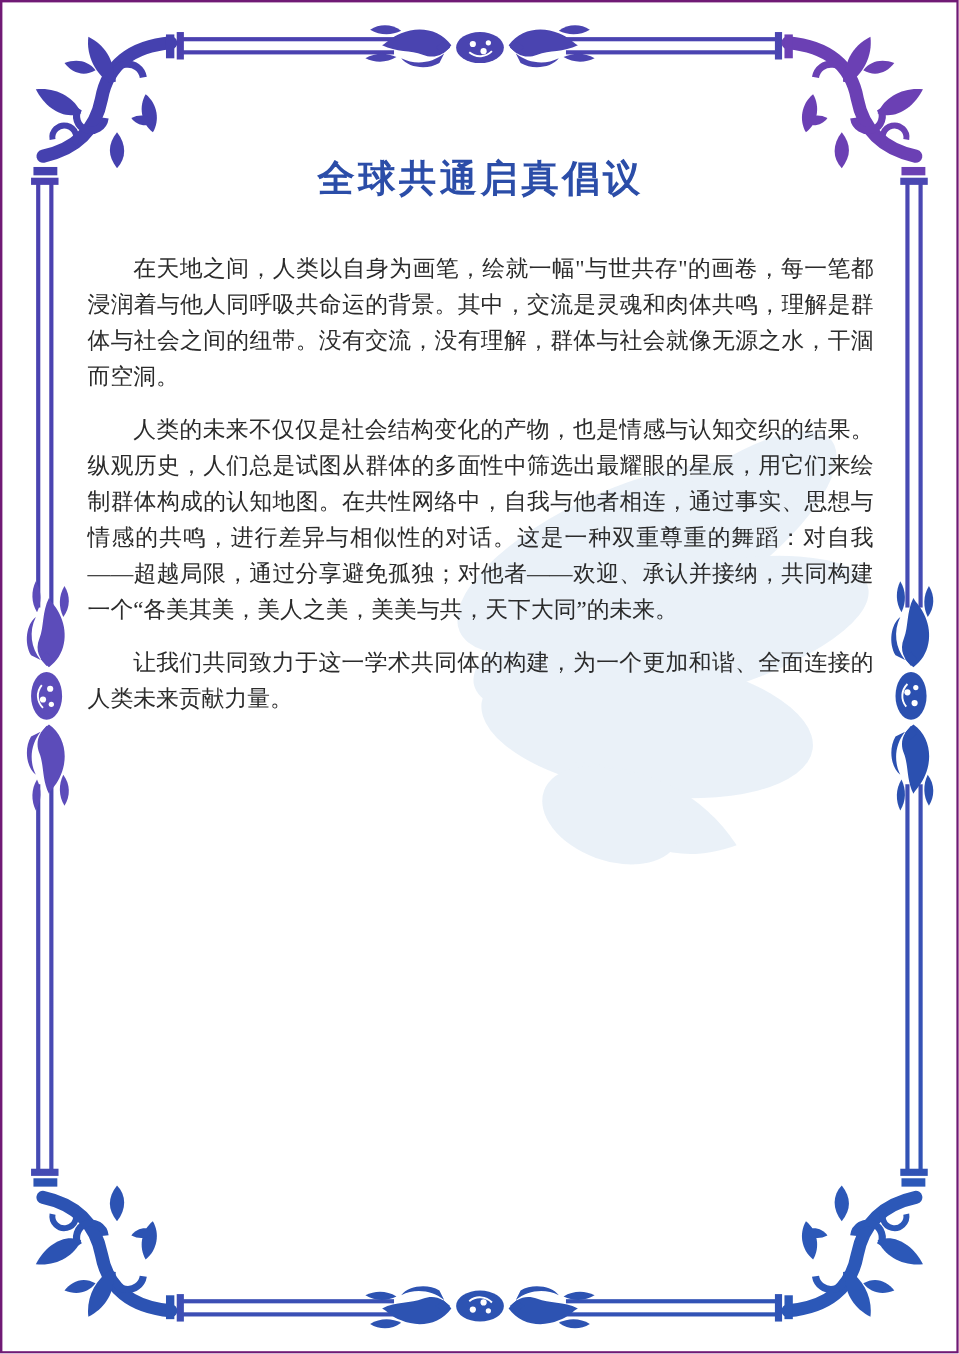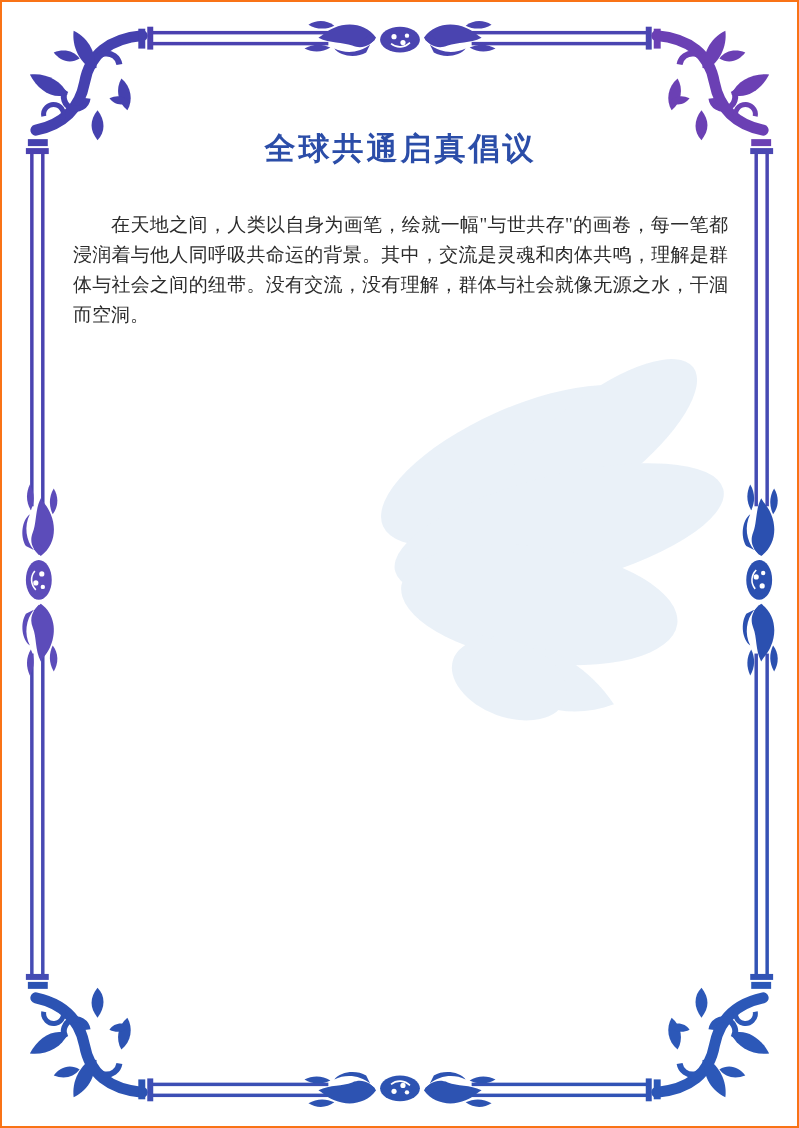--- a/index.html
+++ b/index.html
@@ -4,21 +4,21 @@
 <style>
   html, body { margin: 0; padding: 0; }
   body {
     width: 799px; height: 1128px;
     background: #ffffff;
     font-family: "Liberation Serif", "DejaVu Serif", serif;
   }
   .page {
     position: relative;
     width: 795px; height: 1124px;
-    border: 2px solid #f97316;
+    border: 2px solid #701a75;
     background: #ffffff;
     overflow: hidden;
   }
   .frame-svg {
     position: absolute;
     left: 0; top: 0;
     width: 795px; height: 1124px;
     z-index: 0;
     display: block;
   }
@@ -141,16 +141,18 @@
     <use href="#med" class="m-t" transform="translate(400,37)"></use>
     <use href="#med" class="m-b" transform="translate(400,1091) scale(1,-1)"></use>
     <use href="#med" class="m-l" transform="translate(37,580) rotate(90)"></use>
     <use href="#med" class="m-r" transform="translate(761,580) rotate(90) scale(-1,1)"></use>
   </svg>
 
   <div class="content">
     <h1 class="doc-title">全球共通启真倡议</h1>
     <div class="doc-body">
       <p>在天地之间，人类以自身为画笔，绘就一幅"与世共存"的画卷，每一笔都浸润着与他人同呼吸共命运的背景。其中，交流是灵魂和肉体共鸣，理解是群体与社会之间的纽带。没有交流，没有理解，群体与社会就像无源之水，干涸而空洞。</p>
+      <p>人类的未来不仅仅是社会结构变化的产物，也是情感与认知交织的结果。纵观历史，人们总是试图从群体的多面性中筛选出最耀眼的星辰，用它们来绘制群体构成的认知地图。在共性网络中，自我与他者相连，通过事实、思想与情感的共鸣，进行差异与相似性的对话。这是一种双重尊重的舞蹈：对自我——超越局限，通过分享避免孤独；对他者——欢迎、承认并接纳，共同构建一个“各美其美，美人之美，美美与共，天下大同”的未来。</p>
+      <p>让我们共同致力于这一学术共同体的构建，为一个更加和谐、全面连接的人类未来贡献力量。</p>
     </div>
   </div>
 
 </div>
 
 </body></html>

